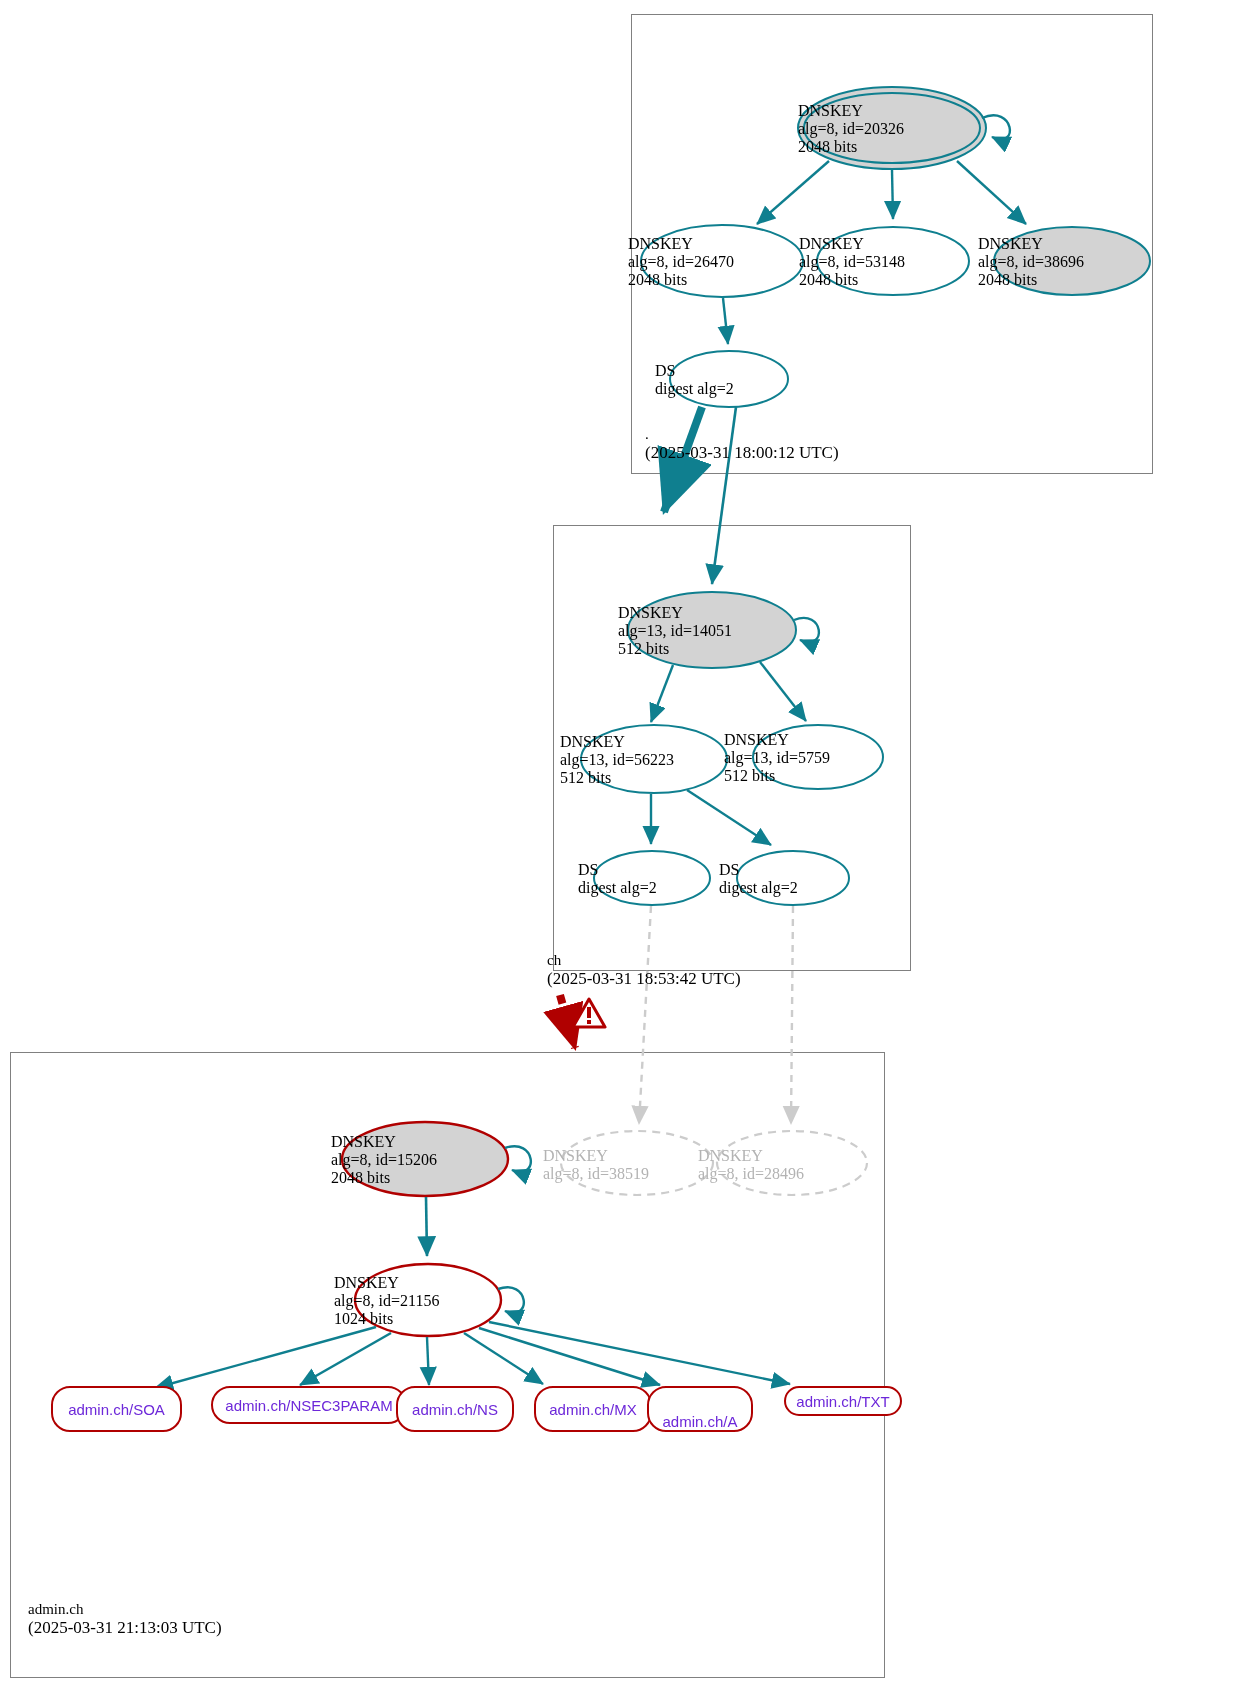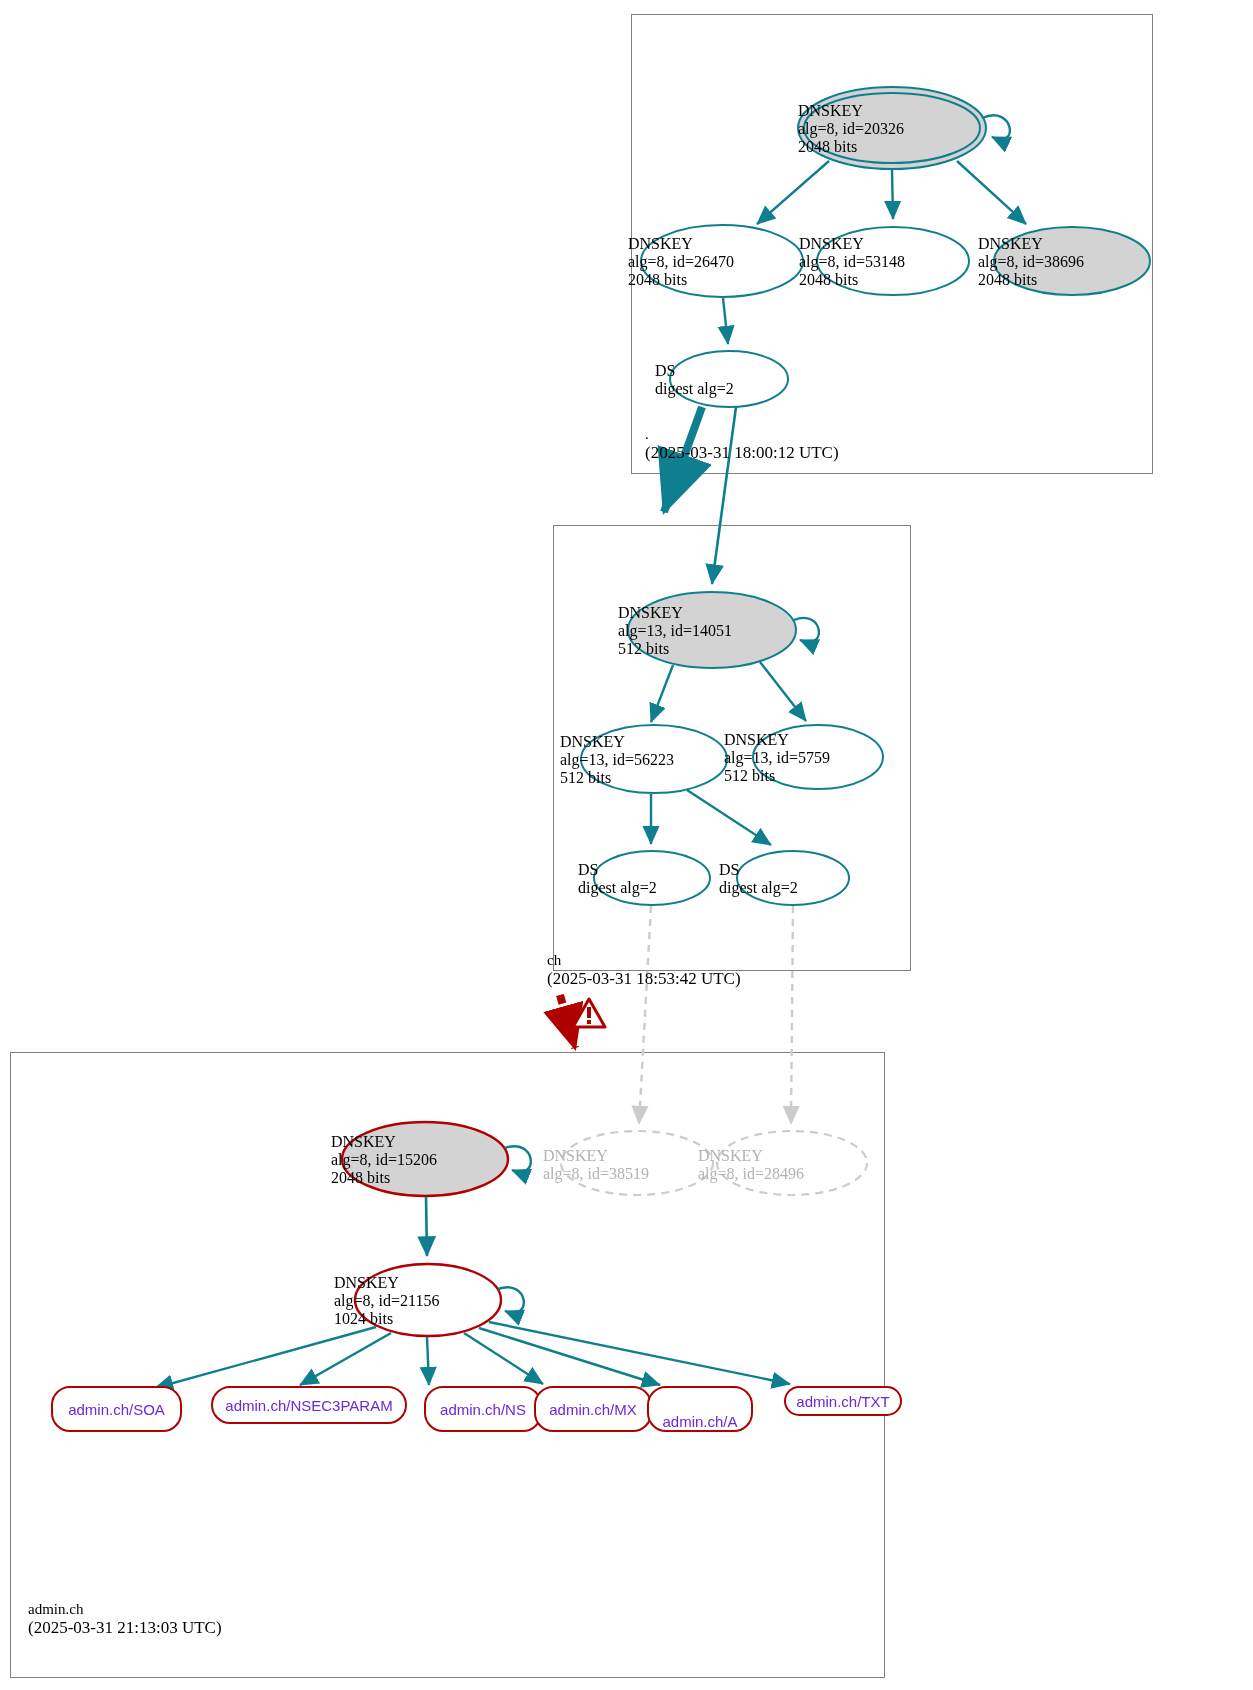--- a/index.html
+++ b/index.html
@@ -185,21 +185,21 @@
     <span class="l2">alg=8, id=21156</span>
     <span class="l3">1024 bits</span>
   </div>
 
   <div class="rrbox" style="left:19px; top:1386px; width:131px; height:46px;">
     <span>admin.ch/SOA</span>
   </div>
   <div class="rrbox" style="left:179px; top:1386px; width:196px; height:38px;">
     <span>admin.ch/NSEC3PARAM</span>
   </div>
-  <div class="rrbox" style="left:392px; top:1386px; width:118px; height:46px;">
+  <div class="rrbox" style="left:364px; top:1386px; width:118px; height:46px;">
     <span>admin.ch/NS</span>
   </div>
   <div class="rrbox" style="left:502px; top:1386px; width:118px; height:46px;">
     <span>admin.ch/MX</span>
   </div>
   <div class="rrbox" style="left:615px; top:1386px; width:106px; height:46px;align-items:flex-end;">
     <span>admin.ch/A</span>
   </div>
   <div class="rrbox" style="left:752px; top:1386px; width:118px; height:30px;">
     <span>admin.ch/TXT</span>

